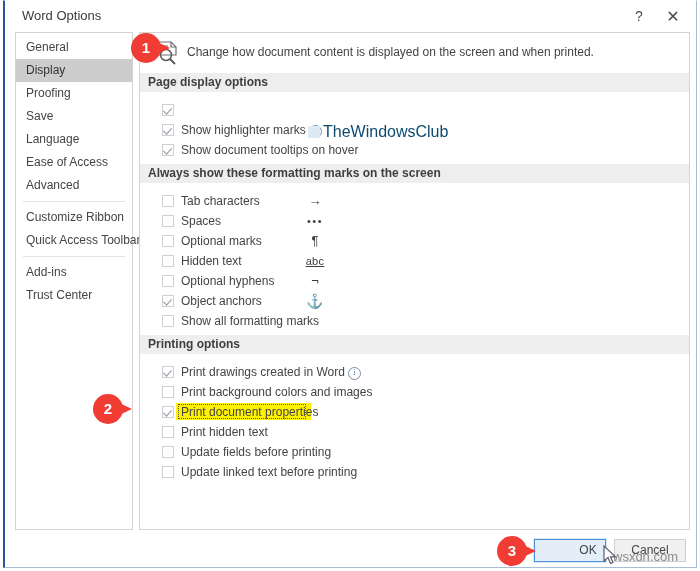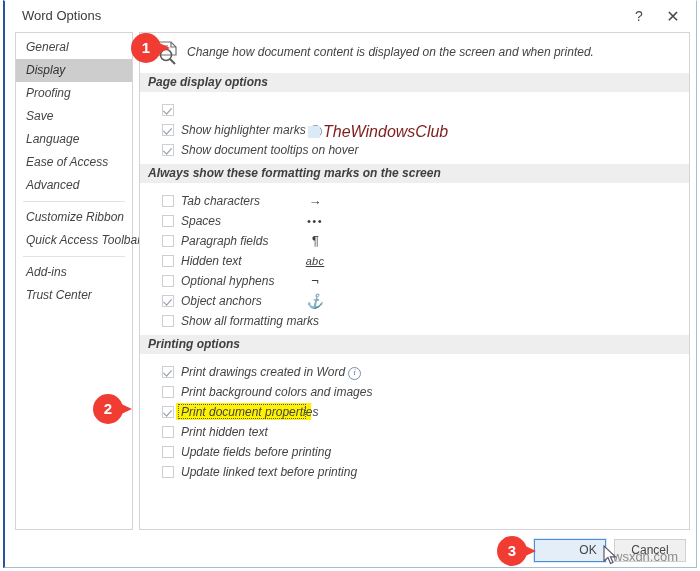--- a/index.html
+++ b/index.html
@@ -65,21 +65,20 @@
   .tb-btn.help { font-size: 14px; }
   .tb-btn.close { font-size: 16px; }
 
   
   .dlg-body {
     position: absolute;
     left: 10px;
     top: 31px;
     width: 669px;
     height: 500px;
-    font-style: italic;
   }
 
   
   .sidebar {
     position: absolute;
     left: 0;
     top: 0;
     width: 118px;
     height: 498px;
     border: 1px solid #d4d4d4;
@@ -242,21 +241,21 @@
   }
   .opt-row.highlight .opt-label { z-index: 2; }
   .opt-row.highlight .cb { z-index: 2; }
 
   
   .watermark {
     position: absolute;
     left: 168px;
     top: 90px;
     font-size: 16px;
-    color: #7f1d1d;
+    color: #0c4a6e;
     white-space: nowrap;
     pointer-events: none;
   }
   .watermark .wm-sq {
     display: inline-block;
     width: 12px;
     height: 12px;
     background: #dbeaf4;
     margin-right: 3px;
     vertical-align: -1px;
@@ -415,21 +414,21 @@
           <span class="opt-label">Tab characters</span>
           <span class="mark-sym">→</span>
         </div>
         <div class="opt-row">
           <span class="cb"></span>
           <span class="opt-label">Spaces</span>
           <span class="mark-sym dots">•••</span>
         </div>
         <div class="opt-row">
           <span class="cb"></span>
-          <span class="opt-label">Paragraph fields</span>
+          <span class="opt-label">Optional marks</span>
           <span class="mark-sym">¶</span>
         </div>
         <div class="opt-row">
           <span class="cb"></span>
           <span class="opt-label">Hidden text</span>
           <span class="mark-sym abc">abc</span>
         </div>
         <div class="opt-row">
           <span class="cb"></span>
           <span class="opt-label">Optional hyphens</span>

